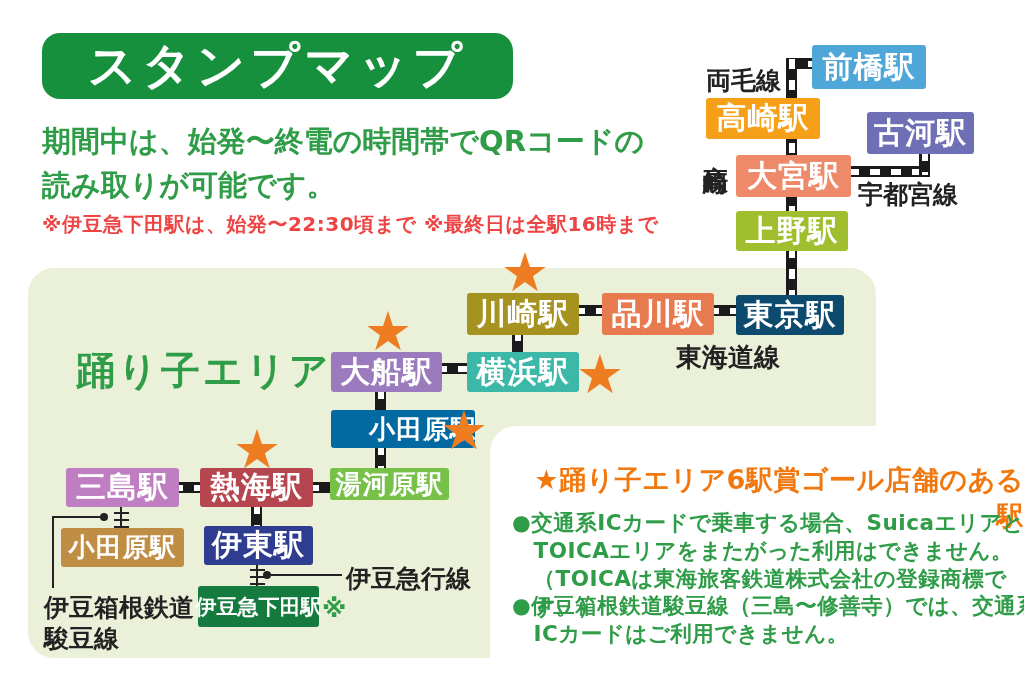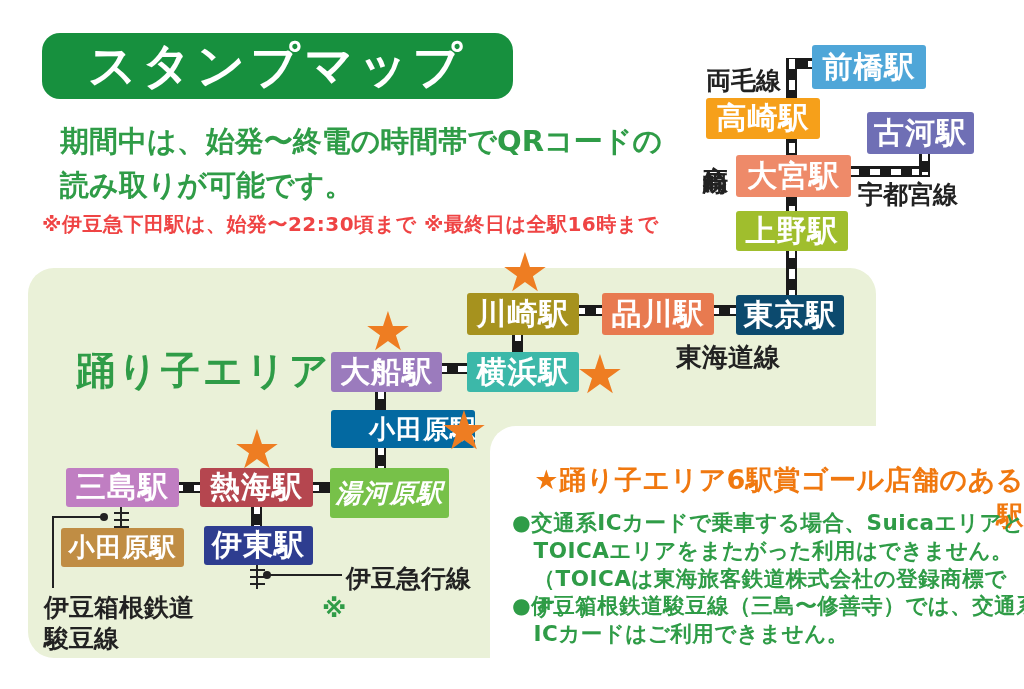--- a/index.html
+++ b/index.html
@@ -4,21 +4,21 @@
 <style>
   html,body{margin:0;padding:0;background:#fff;}
   body{font-family:"DejaVu Sans","Liberation Sans",sans-serif;}
   #stage{position:relative;width:1024px;height:689px;background:#fff;overflow:hidden;}
 
   
   .title-box{position:absolute;left:42px;top:33px;width:471px;height:66px;border-radius:18px;
     display:flex;align-items:center;justify-content:center;color:#fff;font-weight:bold;
     font-size:48px;letter-spacing:5px;}
   .intro-body{position:absolute;left:42px;top:120px;width:620px;font-size:29px;font-weight:bold;
-    line-height:1.5;white-space:pre-line;letter-spacing:0px;margin-left:18px;}
+    line-height:1.5;white-space:pre-line;letter-spacing:0px;}
   .intro-note{position:absolute;left:42px;top:211px;width:640px;font-size:20px;font-weight:bold;
     letter-spacing:0.5px;}
 
   
   .area{position:absolute;left:28px;top:268px;width:848px;height:390px;border-radius:26px;}
   .notch{position:absolute;left:490px;top:426px;width:560px;height:280px;background:#fff;
     border-top-left-radius:26px;}
 
   
   .area-label{position:absolute;left:76px;top:344px;font-size:39px;font-weight:bold;letter-spacing:3px;}
@@ -101,25 +101,26 @@
   <div class="st" style="left: 706px; top: 98px; width: 114px; height: 41px; background: rgb(246, 160, 26);">高崎駅</div>
   <div class="st" style="left: 867px; top: 112px; width: 107px; height: 42px; background: rgb(111, 111, 181);">古河駅</div>
   <div class="st" style="left: 736px; top: 155px; width: 115px; height: 42px; background: rgb(238, 138, 105);">大宮駅</div>
   <div class="st" style="left: 736px; top: 211px; width: 112px; height: 40px; background: rgb(160, 190, 45);">上野駅</div>
   <div class="st" style="left: 736px; top: 295px; width: 108px; height: 40px; background: #0c4a6e;">東京駅</div>
   <div class="st" style="left: 602px; top: 293px; width: 112px; height: 42px; background: rgb(232, 122, 80);">品川駅</div>
   <div class="st" style="left: 467px; top: 293px; width: 112px; height: 42px; background: rgb(166, 146, 30);">川崎駅</div>
   <div class="st" style="left: 467px; top: 352px; width: 112px; height: 40px; background: rgb(60, 184, 169);">横浜駅</div>
   <div class="st" style="left: 331px; top: 352px; width: 111px; height: 40px; background: rgb(155, 123, 189);">大船駅</div>
   <div class="st f26" style="left: 331px; top: 410px; width: 104px; height: 38px; background: #0369a1; padding-left: 40px;">小田原駅</div>
-  <div class="st f26" style="left: 330px; top: 468px; width: 119px; height: 50px; background: rgb(119, 193, 73); font-style: italic;">湯河原駅</div>
+  <div class="st f26" style="left: 330px; top: 468px; width: 119px; height: 32px; background: rgb(119, 193, 73);">湯河原駅</div>
   <div class="st" style="left: 200px; top: 468px; width: 113px; height: 39px; background: rgb(181, 70, 79);">熱海駅</div>
   <div class="st" style="left: 66px; top: 468px; width: 113px; height: 39px; background: rgb(192, 126, 194);">三島駅</div>
   <div class="st f26" style="left: 61px; top: 528px; width: 123px; height: 39px; background: rgb(192, 141, 68);">小田原駅</div>
   <div class="st" style="left: 204px; top: 526px; width: 109px; height: 39px; background: rgb(46, 61, 144);">伊東駅</div>
+  <div class="st f21" style="left: 198px; top: 586px; width: 121px; height: 41px; background: rgb(21, 122, 61);">伊豆急下田駅</div>
 
   <div class="star" style="left: 499px; top: 247px; color: rgb(238, 125, 34);">★</div>
   <div class="star" style="left: 574px; top: 349px; color: rgb(238, 125, 34);">★</div>
   <div class="star" style="left: 362px; top: 306px; color: rgb(238, 125, 34);">★</div>
   <div class="star" style="left: 438px; top: 405px; color: rgb(238, 125, 34);">★</div>
   <div class="star" style="left: 231px; top: 424px; color: rgb(238, 125, 34);">★</div>
 
   <div class="lbl" style="left:706px;top:64px;font-size:25px">両毛線</div>
   <div class="lbl lbl-vert" style="left:699px;top:146px;font-size:25px;letter-spacing:2px">高崎線</div>
   <div class="lbl" style="left:858px;top:178px;font-size:25px">宇都宮線</div>

